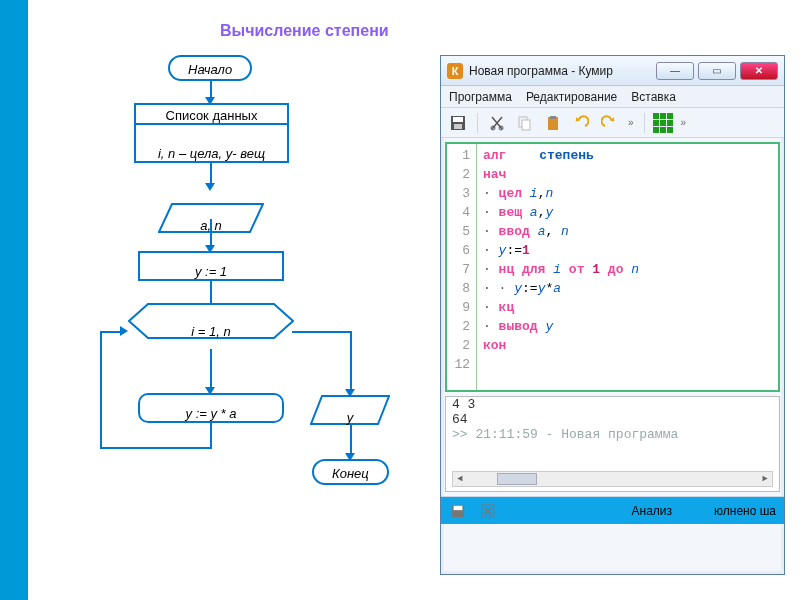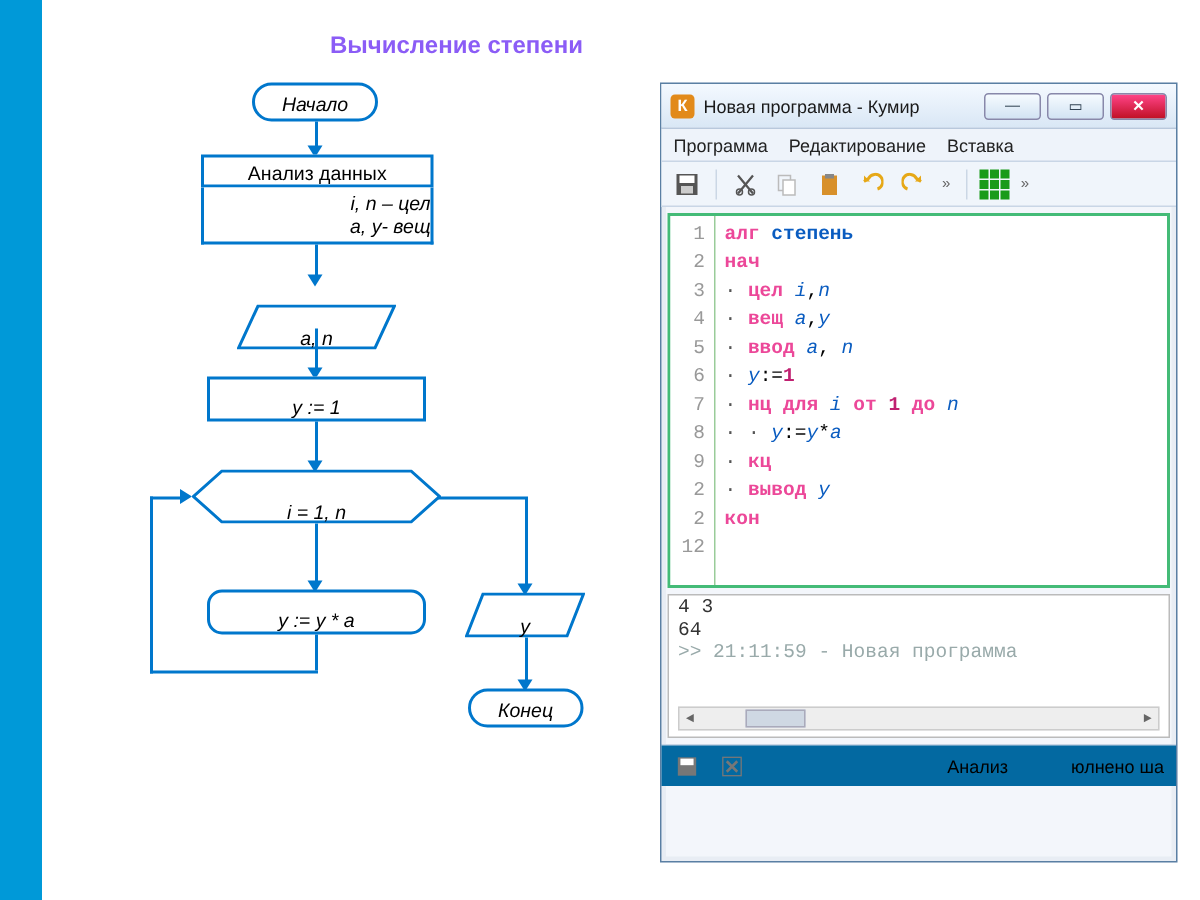--- a/index.html
+++ b/index.html
@@ -77,54 +77,54 @@
     background:#fff;
     border:2px solid #4b7;
     margin:4px;
     height: 250px;
     font-family: "Courier New", monospace;
     font-size: 13px;
   }
   .gutter { width:30px; background:#fff; border-right:1px solid #9c9; color:#999; text-align:right; padding:2px 6px 0 0; line-height:19px;}
   .code   { flex:1; padding:2px 6px; line-height:19px; white-space:pre; }
   .code .kw   { color:#ec4899; font-weight:bold;}
-  .code .kw2  { color:#0a5cc0; font-weight:bold;}
+  .code .kw2  { color:#0a5cc0; font-weight:bold;margin-left:25px;}
   .code .id   { color:#0a5cc0; font-style:italic;}
   .code .num  { color:#c02070; font-weight:bold;}
   .code .dot  { color:#555; }
   .console {
     margin:0 4px 4px 4px; height:96px; background:#fff; border:1px solid #bbb;
     font-family:"Courier New",monospace; font-size:13px; padding:0 6px; color:#333;
     position:relative;
   }
   .console .ts { color:#9aa; }
   .hscroll { position:absolute; bottom:4px; left:6px; right:6px; height:16px; background:#eee; border:1px solid #ccc; display:flex; align-items:center;}
   .hscroll .thumb{ width:40px;height:12px;background:#cfd8e3;border:1px solid #aab; margin-left:30px;}
   .hscroll .arr{ width:14px;height:14px;display:flex;align-items:center;justify-content:center;color:#666;font-size:9px;}
-  .statusbar { height:28px; display:flex; align-items:center; gap:12px; padding:0 8px; border-top:1px solid #c9d6e6; background:#0369a1;}
+  .statusbar { height:28px; display:flex; align-items:center; gap:12px; padding:0 8px; border-top:1px solid #c9d6e6; background:#0ea5e9;}
   .sicon { width:18px;height:18px; display:flex;align-items:center;justify-content:center; }
 </style>
 </head>
 <body>
 
 <div class="left-bar"></div>
 <div class="title">Вычисление степени</div>
 
 <div class="flowchart">
 
   <div class="shape terminal" style="left:108px; top:0;">
     <span>Начало</span>
   </div>
   <div class="conn v" style="left:150px; top:26px; height:18px;"></div>
   <div class="arrow down" style="left:145px; top:42px;"></div>
 
   <div class="shape databox" style="left:74px; top:48px; width:155px; height:22px; font-style:normal;">
-    <span>Анализ данных</span>
-  </div>
-  <div class="shape" style="left:74px; top:70px; width:155px; height:38px; border-top:none; flex-direction:column; line-height:15px;">
+    <span>Список данных</span>
+  </div>
+  <div class="shape" style="left:74px; top:70px; width:155px; height:38px; border-top:none; line-height:15px;">
     <span>i, n – цел</span>
     <span>a, y- вещ</span>
   </div>
   <div class="conn v" style="left:150px; top:108px; height:22px;"></div>
   <div class="arrow down" style="left:145px; top:128px;"></div>
 
   <div class="shape para" style="left:98px; top:148px; width:106px; height:30px;">
     <svg viewBox="0 0 106 30" preserveAspectRatio="none">
         <polygon points="14,1 105,1 92,29 1,29" fill="#fff" stroke="#0077cc" stroke-width="2"></polygon>
       </svg>
@@ -132,21 +132,21 @@
   </div>
   <div class="conn v" style="left:150px; top:164px; height:28px;"></div>
   <div class="arrow down" style="left:145px; top:190px;"></div>
 
   <div class="shape process" style="left:78px; top:196px; width:146px;">
     <span>y := 1</span>
   </div>
   <div class="conn v" style="left:150px; top:226px; height:28px;"></div>
   <div class="arrow down" style="left:145px; top:252px;"></div>
 
-  <div class="shape hex" style="left:68px; top:258px; width:166px; height:36px;">
+  <div class="shape hex" style="left:68px; top:248px; width:166px; height:36px;">
     <svg viewBox="0 0 166 36" preserveAspectRatio="none">
         <polygon points="20,1 146,1 165,18 146,35 20,35 1,18" fill="#fff" stroke="#0077cc" stroke-width="2"></polygon>
       </svg>
     <span>i = 1, n</span>
   </div>
   <div class="conn v" style="left:150px; top:294px; height:40px;"></div>
   <div class="arrow down" style="left:145px; top:332px;"></div>
 
   <div class="shape process" style="left:78px; top:338px; width:146px;border-radius:10px;">
     <span>y := y * a</span>

